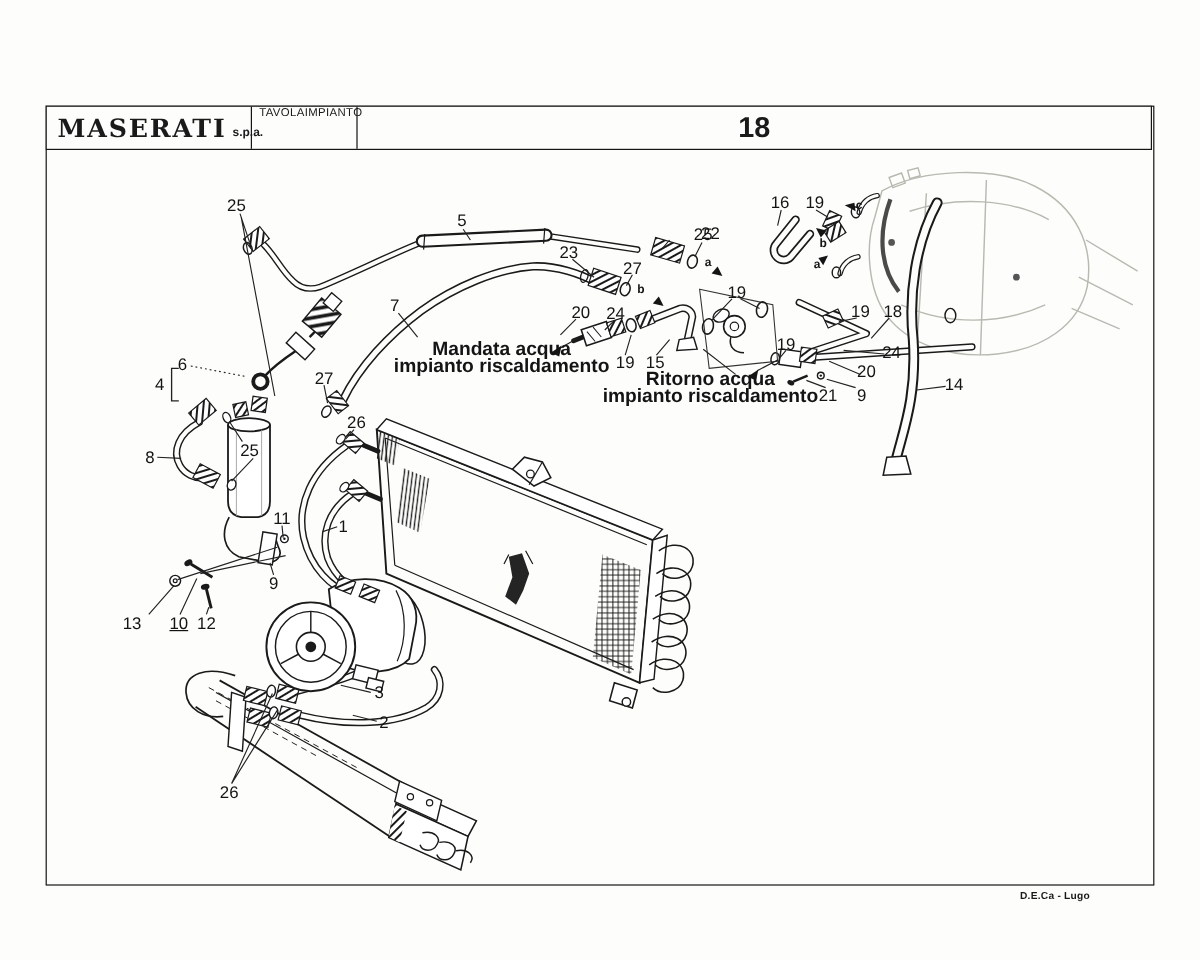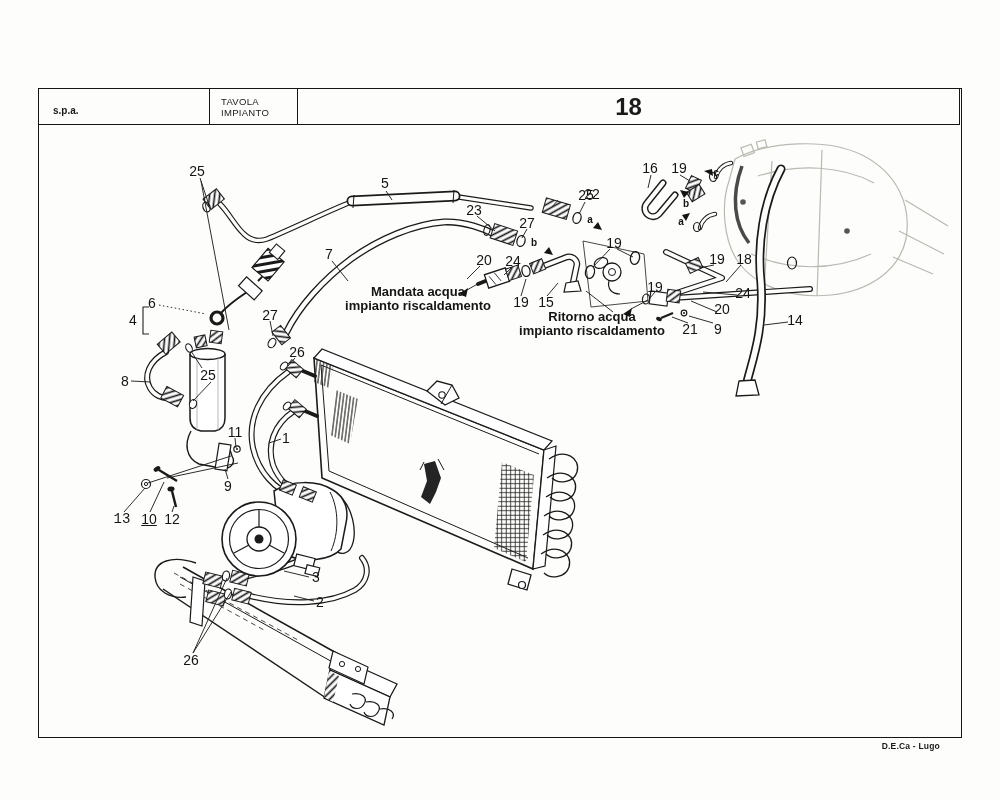--- a/index.html
+++ b/index.html
@@ -26,35 +26,35 @@
     border-right:1.4px solid #151515;box-sizing:border-box;height:100%;
   }
   .brand-cell{width:171px;justify-content:flex-start;padding-left:9px;}
   .brand{
     font-family:"DejaVu Serif", serif;font-weight:bold;font-size:21px;
     letter-spacing:1.5px;
   }
   .brand-suffix{font-size:10px;font-weight:bold;margin-left:5px;margin-top:7px;}
   .title-it{width:321px;font-weight:bold;font-size:11px;letter-spacing:.4px;}
   .title-en{width:288px;font-weight:bold;font-size:11px;letter-spacing:.4px;}
-  .plate-cell{width:88px;flex-direction:column;align-items:flex-start;justify-content:center;padding-left:11px;font-size:9.5px;line-height:11px;letter-spacing:.3px;}
+  .plate-cell{width:88px;flex-direction:row;align-items:flex-start;justify-content:center;padding-left:11px;font-size:9.5px;line-height:11px;letter-spacing:.3px;}
   .number-cell{width:54px;border-right:none;font-weight:bold;font-size:24px;flex:1;}
   #callouts{position:absolute;left:0;top:0;width:1000px;height:588px;z-index:3;pointer-events:none;}
   .callout{
     position:absolute;transform:translate(-50%,-50%);
     font-size:14px;color:#141414;white-space:nowrap;
   }
   .callout.small{font-size:10px;font-weight:bold;}
   .flow{
     position:absolute;transform:translate(-50%,0);
-    font-weight:bold;font-size:13px;line-height:14px;
+    font-weight:bold;font-size:16px;line-height:14px;
     white-space:nowrap;text-align:center;color:#141414;
   }
   .credit{
-    position:absolute;left:850px;top:741px;width:90px;text-align:right;
+    position:absolute;left:850px;top:741px;width:90px;text-align:left;
     font-size:8.5px;font-weight:bold;z-index:4;letter-spacing:.2px;
   }
 </style>
 </head>
 <body>
 
 <div class="stage">
 
 <svg width="1000" height="800" viewBox="0 0 1000 800">
   <defs>
@@ -309,20 +309,21 @@
     <polygon points="704,171 712,169 713,176"></polygon>
     <polygon points="680,190 689,192 684,198"></polygon>
     <polygon points="690,213 686,221 682,215"></polygon>
   </g>
 </svg>
 
 <div class="frame"></div>
 
 <header class="titlebar">
   <div class="cell brand-cell">
+    <span class="brand">MASERATI</span>
     <span class="brand-suffix">s.p.a.</span>
   </div>
   <div class="cell plate-cell">
     <span>TAVOLA</span>
     <span>IMPIANTO</span>
   </div>
   <div class="cell number-cell">18</div>
 </header>
 
 <div id="callouts">
@@ -350,21 +351,21 @@
       <div class="callout" style="left: 795px; top: 320px;">14</div>
       <div class="callout" style="left: 152px; top: 303px;">6</div>
       <div class="callout" style="left: 133px; top: 320px;">4</div>
       <div class="callout" style="left: 125px; top: 381px;">8</div>
       <div class="callout" style="left: 208px; top: 375px;">25</div>
       <div class="callout" style="left: 270px; top: 315px;">27</div>
       <div class="callout" style="left: 297px; top: 352px;">26</div>
       <div class="callout" style="left: 235px; top: 432px; text-align: right;">11</div>
       <div class="callout" style="left: 286px; top: 438px;">1</div>
       <div class="callout" style="left: 228px; top: 486px;">9</div>
-      <div class="callout" style="left: 122px; top: 519px; font-family: Liberation Mono, monospace;">13</div>
+      <div class="callout" style="left: 110px; top: 519px;">13</div>
       <div class="callout" style="left: 149px; top: 519px; text-decoration: underline;">10</div>
       <div class="callout" style="left: 172px; top: 519px;">12</div>
       <div class="callout" style="left: 316px; top: 577px;">3</div>
       <div class="callout" style="left: 320px; top: 602px;">2</div>
       <div class="callout" style="left: 191px; top: 660px;">26</div>
       <div class="callout small" style="left: 590px; top: 219px;">a</div>
       <div class="callout small" style="left: 534px; top: 242px;">b</div>
       <div class="callout small" style="left: 716px; top: 172px;">c</div>
       <div class="callout small" style="left: 686px; top: 203px;">b</div>
       <div class="callout small" style="left: 681px; top: 221px;">a</div>

